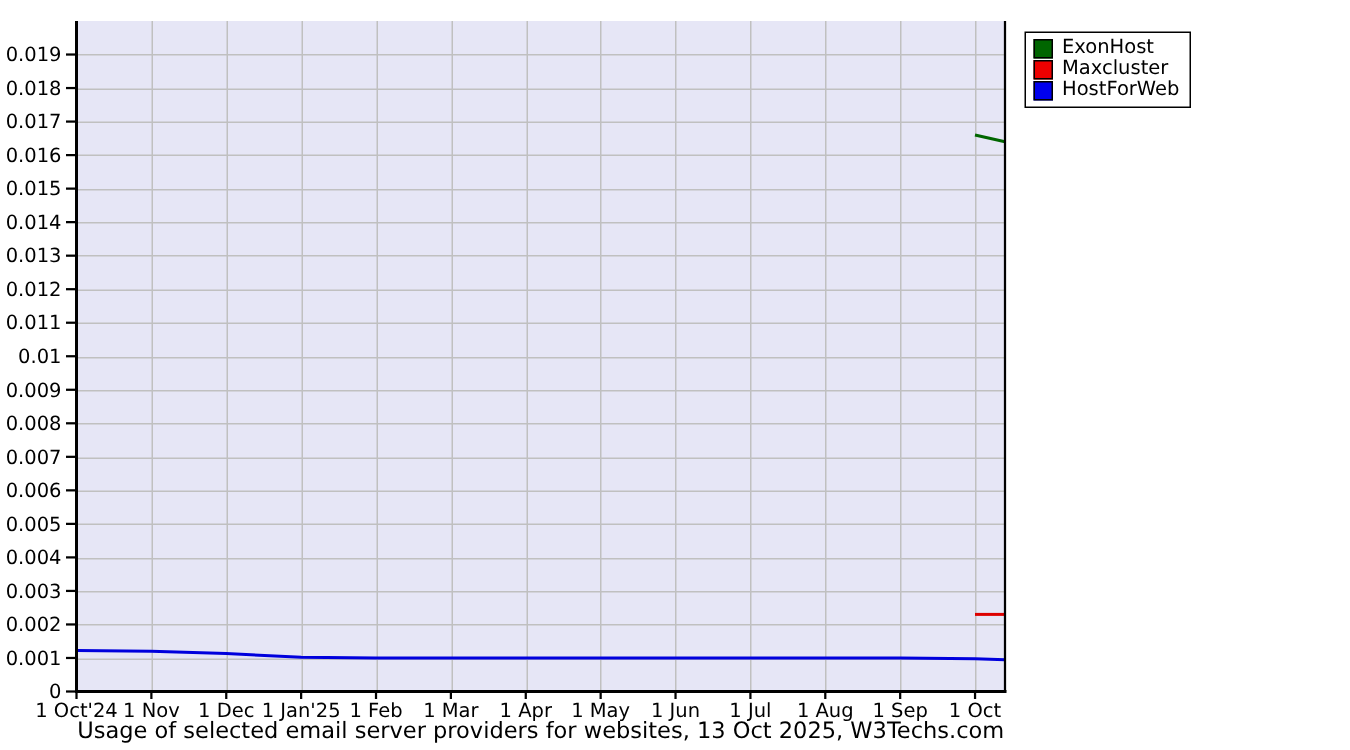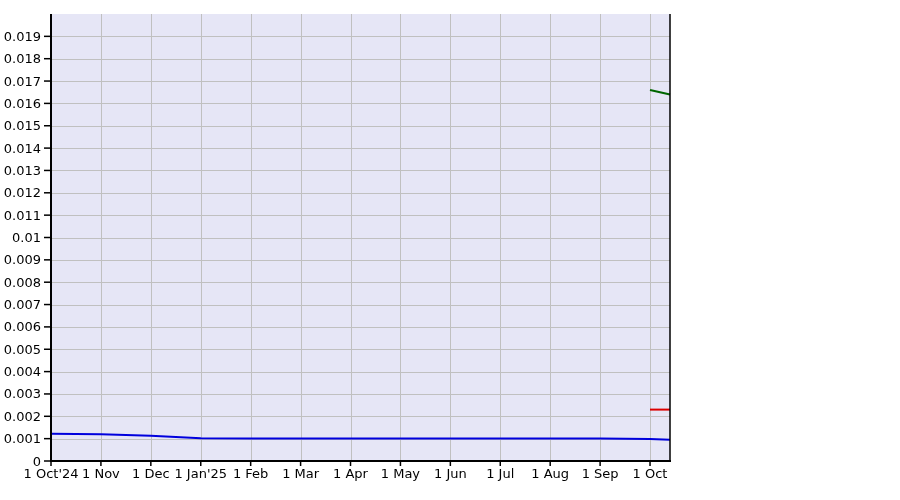--- a/index.html
+++ b/index.html
@@ -142,14 +142,29 @@
         <text x="350.51612903225805" y="478">1 Apr</text>
         <text x="400.4354838709677" y="478">1 May</text>
         <text x="450.3548387096774" y="478">1 Jun</text>
         <text x="500.27419354838713" y="478">1 Jul</text>
         <text x="550.1935483870968" y="478">1 Aug</text>
         <text x="600.1129032258065" y="478">1 Sep</text>
         <text x="650.0322580645161" y="478">1 Oct</text>
       </g>
     </svg>
 
+  <div id="legend">
+      <div class="legend-row">
+        <span class="legend-swatch" style="background: rgb(0, 102, 0);"></span>
+        <span>ExonHost</span>
+      </div>
+      <div class="legend-row">
+        <span class="legend-swatch" style="background: rgb(238, 0, 0);"></span>
+        <span>Maxcluster</span>
+      </div>
+      <div class="legend-row">
+        <span class="legend-swatch" style="background: rgb(0, 0, 238);"></span>
+        <span>HostForWeb</span>
+      </div>
+    </div>
 
+  <div id="chart-title">Usage of selected email server providers for websites, 13 Oct 2025, W3Techs.com</div>
 </div>
 
 </body></html>

